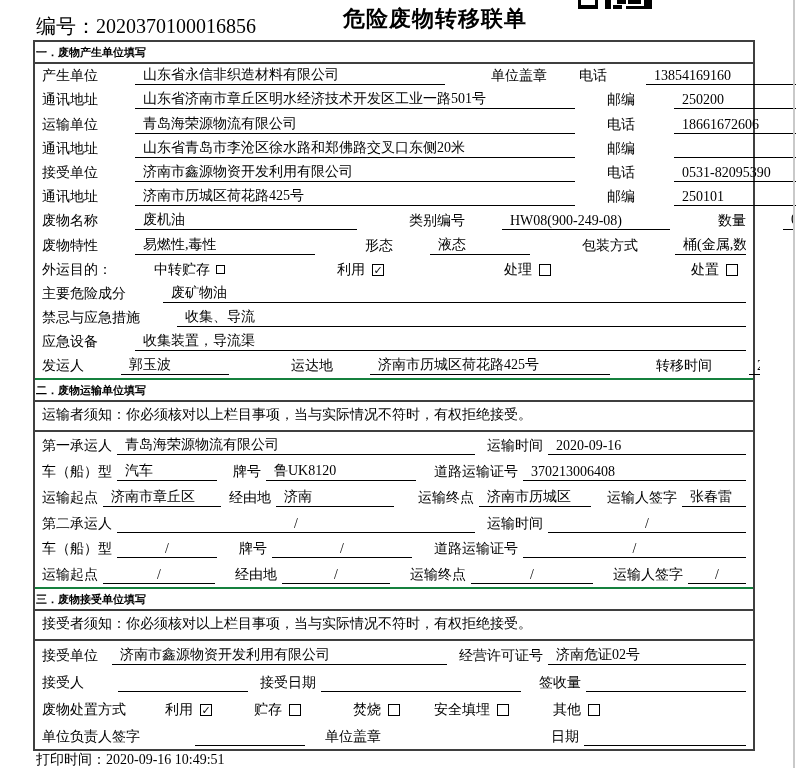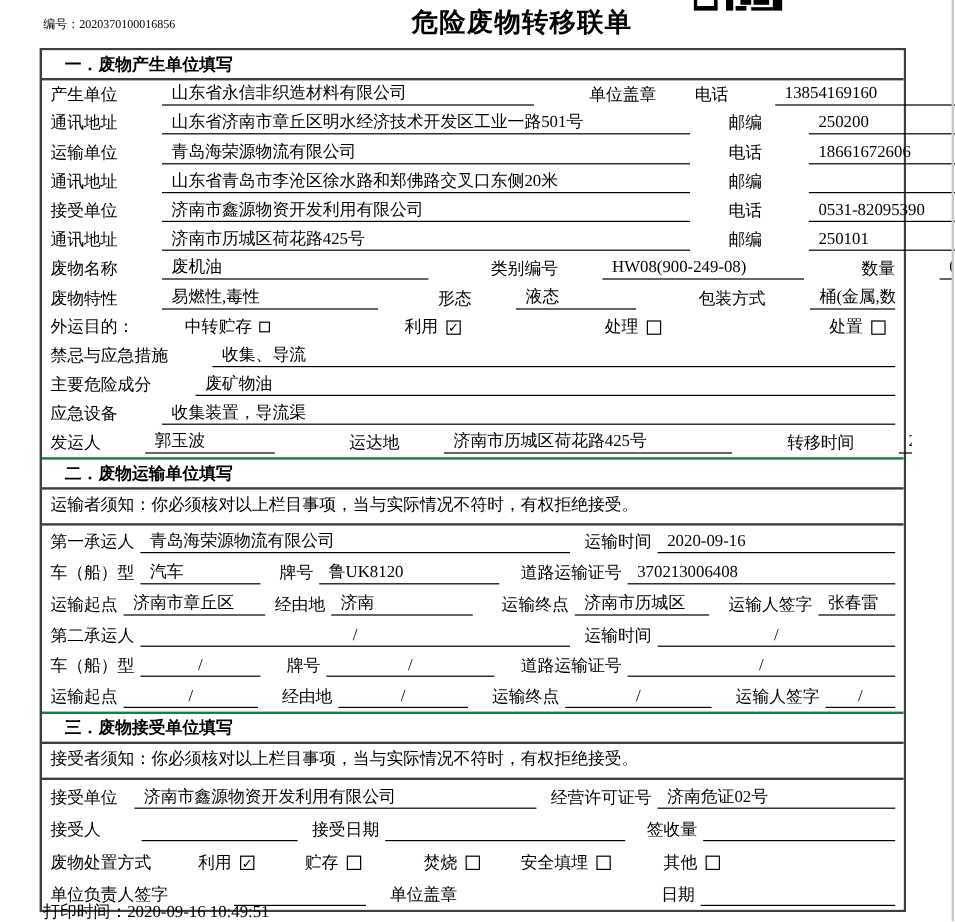--- a/index.html
+++ b/index.html
@@ -1,36 +1,36 @@
 <!DOCTYPE html>
 <html><head>
 <meta charset="utf-8">
 <style>
   html,body{margin:0;padding:0;}
   body{
     width:796px;height:768px;background:#fff;position:relative;overflow:hidden;
     font-family:"Liberation Serif","DejaVu Serif",serif;color:#000;font-size:14px;
   }
-  .serial{position:absolute;left:36px;top:13px;font-size:10px;white-space:nowrap;}
+  .serial{position:absolute;left:36px;top:13px;font-size:20px;white-space:nowrap;}
   .doc-title{
     position:absolute;left:435px;top:4px;transform:translateX(-50%);
     font-size:22px;font-weight:bold;letter-spacing:1px;white-space:nowrap;
     font-family:"Liberation Sans","DejaVu Sans",sans-serif;
   }
   .qr-frag{position:absolute;left:578px;top:0;}
   .right-edge{position:absolute;right:1px;top:0;width:2px;height:100%;background:#c9c9c9;}
 
   .formbox{
     position:absolute;left:33px;top:40px;width:722px;
     border:2px solid #3f3f3f;background:#fff;box-sizing:border-box;
   }
   .sec{background:#fff;}
   .sec + .sec{border-top:2px solid #15803d;}
   .sec-h{
-    font-weight:bold;font-size:14px;padding:3px 19px 2px;
+    font-weight:bold;font-size:11px;padding:3px 1px 2px;
     border-bottom:2px solid #3f3f3f;
     font-family:"Liberation Sans","DejaVu Sans",sans-serif;
   }
   .note{padding:4px 7px 6px;border-bottom:2px solid #3f3f3f;}
 
   .row{display:flex;align-items:flex-end;padding:0 7px 3px;box-sizing:border-box;}
   .s1 .row{height:24.2px;gap:32px;}
   .s2 .row{height:25.8px;}
   .s3 .row{height:27px;}
   .lbl{white-space:nowrap;flex:none;}
@@ -154,27 +154,27 @@
         <span>处理</span>
         <span class="cb"></span>
       </span>
       <span class="opt" style="margin-left:108px">
         <span>处置</span>
         <span class="cb"></span>
       </span>
     </div>
 
     <div class="row">
+      <span class="lbl">主要危险成分</span>
+      <span class="v fill">废矿物油</span>
+    </div>
+
+    <div class="row">
       <span class="lbl">禁忌与应急措施</span>
       <span class="v fill">收集、导流</span>
-    </div>
-
-    <div class="row">
-      <span class="lbl">主要危险成分</span>
-      <span class="v fill">废矿物油</span>
     </div>
 
     <div class="row">
       <span class="lbl">应急设备</span>
       <span class="v fill">收集装置，导流渠</span>
     </div>
 
     <div class="row">
       <span class="lbl">发运人</span>
       <span class="v" style="width:108px">郭玉波</span>

